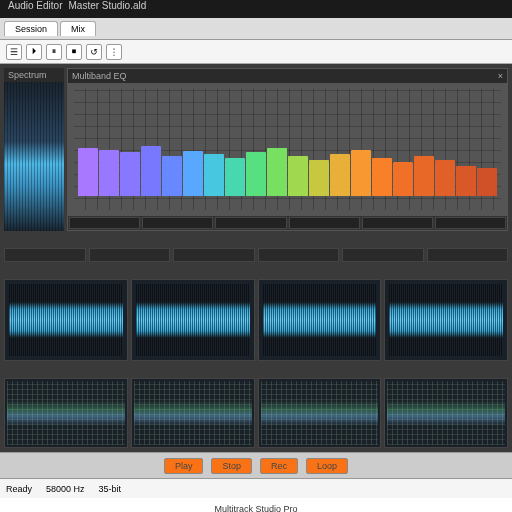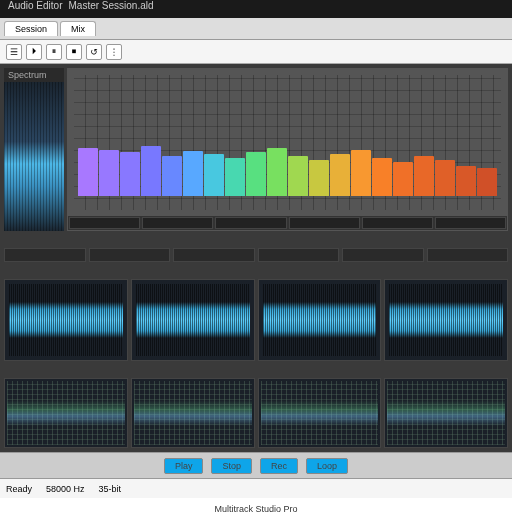--- a/index.html
+++ b/index.html
@@ -30,30 +30,30 @@
 .mid-strip div{flex:1;background:#2a2a2a;border:1px solid #444}
 .lower{height:90px;display:flex;gap:3px}
 .wave-panel{flex:1;background:#1a2028;position:relative;border:1px solid #444}
 .waveform{position:absolute;inset:4px;background:linear-gradient(180deg,transparent 25%,#3aa8d8 35%,#5dd0ff 50%,#3aa8d8 65%,transparent 75%)}
 .waveform::after{content:"";position:absolute;inset:0;background:repeating-linear-gradient(90deg,rgba(0,0,0,.5) 0,rgba(0,0,0,.5) 1px,transparent 1px,transparent 2px)}
 .bottom-grid{height:78px;display:flex;gap:3px}
 .grid-panel{flex:1;background:#1a2028;border:1px solid #444;position:relative}
 .grid-inner{position:absolute;inset:2px;background:repeating-linear-gradient(90deg,rgba(90,120,100,.4) 0,rgba(90,120,100,.4) 1px,transparent 1px,transparent 5px),repeating-linear-gradient(0deg,rgba(90,120,100,.3) 0,rgba(90,120,100,.3) 1px,transparent 1px,transparent 5px)}
 .grid-inner::after{content:"";position:absolute;inset:0;background:linear-gradient(180deg,transparent 30%,rgba(100,220,150,.3) 45%,rgba(120,200,255,.4) 55%,transparent 70%)}
 .transport{height:26px;background:#ccc;border-top:1px solid #999;display:flex;align-items:center;justify-content:center;gap:8px;padding:0 8px}
-.trans-btn{padding:2px 10px;background:#0ea5e9;border:1px solid #888;border-radius:2px;font-size:9px;color:#444}
+.trans-btn{padding:2px 10px;background:#f97316;border:1px solid #888;border-radius:2px;font-size:9px;color:#444}
 .statusbar{height:20px;background:#f5f5f5;border-top:1px solid #999;display:flex;align-items:center;padding:0 6px;gap:14px}
 .footer{height:22px;background:#fff;display:flex;align-items:center;justify-content:center;font-size:11px;color:#333}
 </style>
 </head>
 <body>
 
 <div class="titlebar">
   <span>Audio Editor</span>
-  <span>Master Session.ald</span>
+  <span>Master Studio.ald</span>
 </div>
 
 <div class="tabbar">
   <div class="tab">Session</div>
   <div class="tab">Mix</div>
 </div>
 
 <div class="toolbar">
   <div class="tbtn">☰</div>
   <div class="tbtn">⏵</div>
@@ -65,20 +65,24 @@
 
 <div class="workspace">
   <div class="upper">
     <div class="side-panel">
       <div class="panel-header">
           <span>Spectrum</span>
         </div>
       <div class="spectrum-side"></div>
     </div>
     <div class="center-panel">
+      <div class="panel-header">
+          <span>Multiband EQ</span>
+          <span>×</span>
+        </div>
       <div class="eq-area">
         <div class="eq-grid"></div>
         <div class="eq-bars" id="eqbars">
             <div class="eqb" style="height: 48px; background: rgb(168, 120, 255);"></div>
             <div class="eqb" style="height: 46px; background: rgb(152, 120, 255);"></div>
             <div class="eqb" style="height: 44px; background: rgb(136, 120, 255);"></div>
             <div class="eqb" style="height: 50px; background: rgb(120, 120, 255);"></div>
             <div class="eqb" style="height: 40px; background: rgb(104, 136, 255);"></div>
             <div class="eqb" style="height: 45px; background: rgb(88, 168, 255);"></div>
             <div class="eqb" style="height: 42px; background: rgb(72, 200, 224);"></div>

